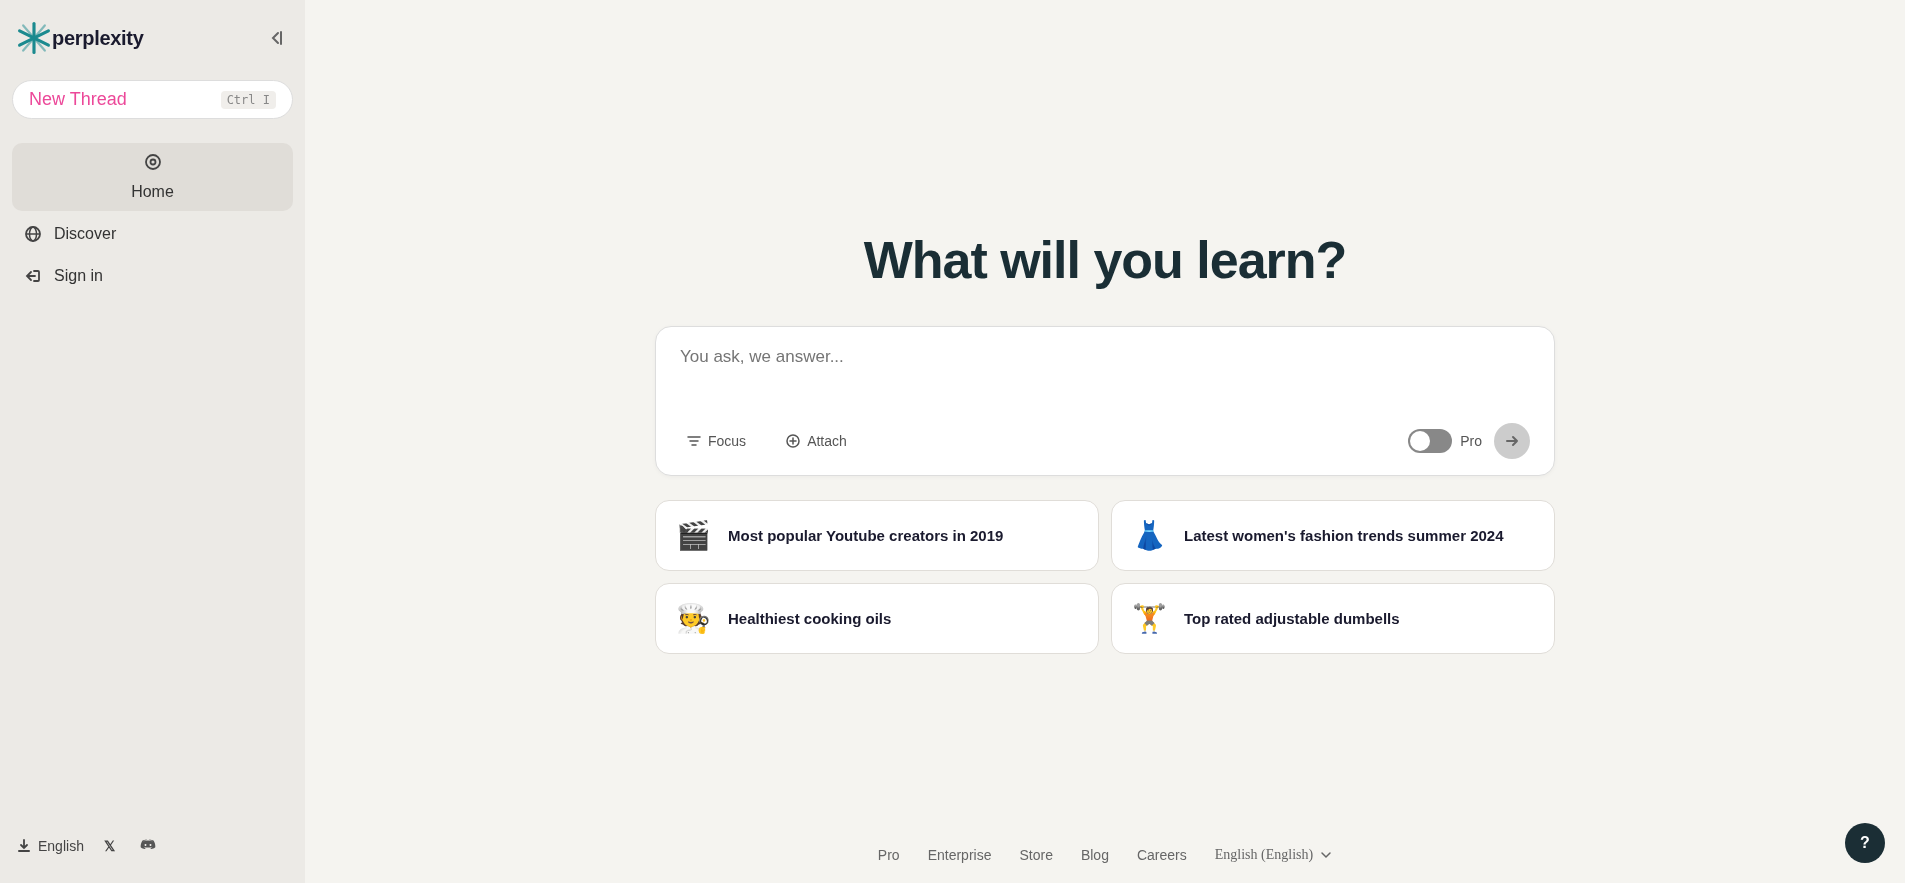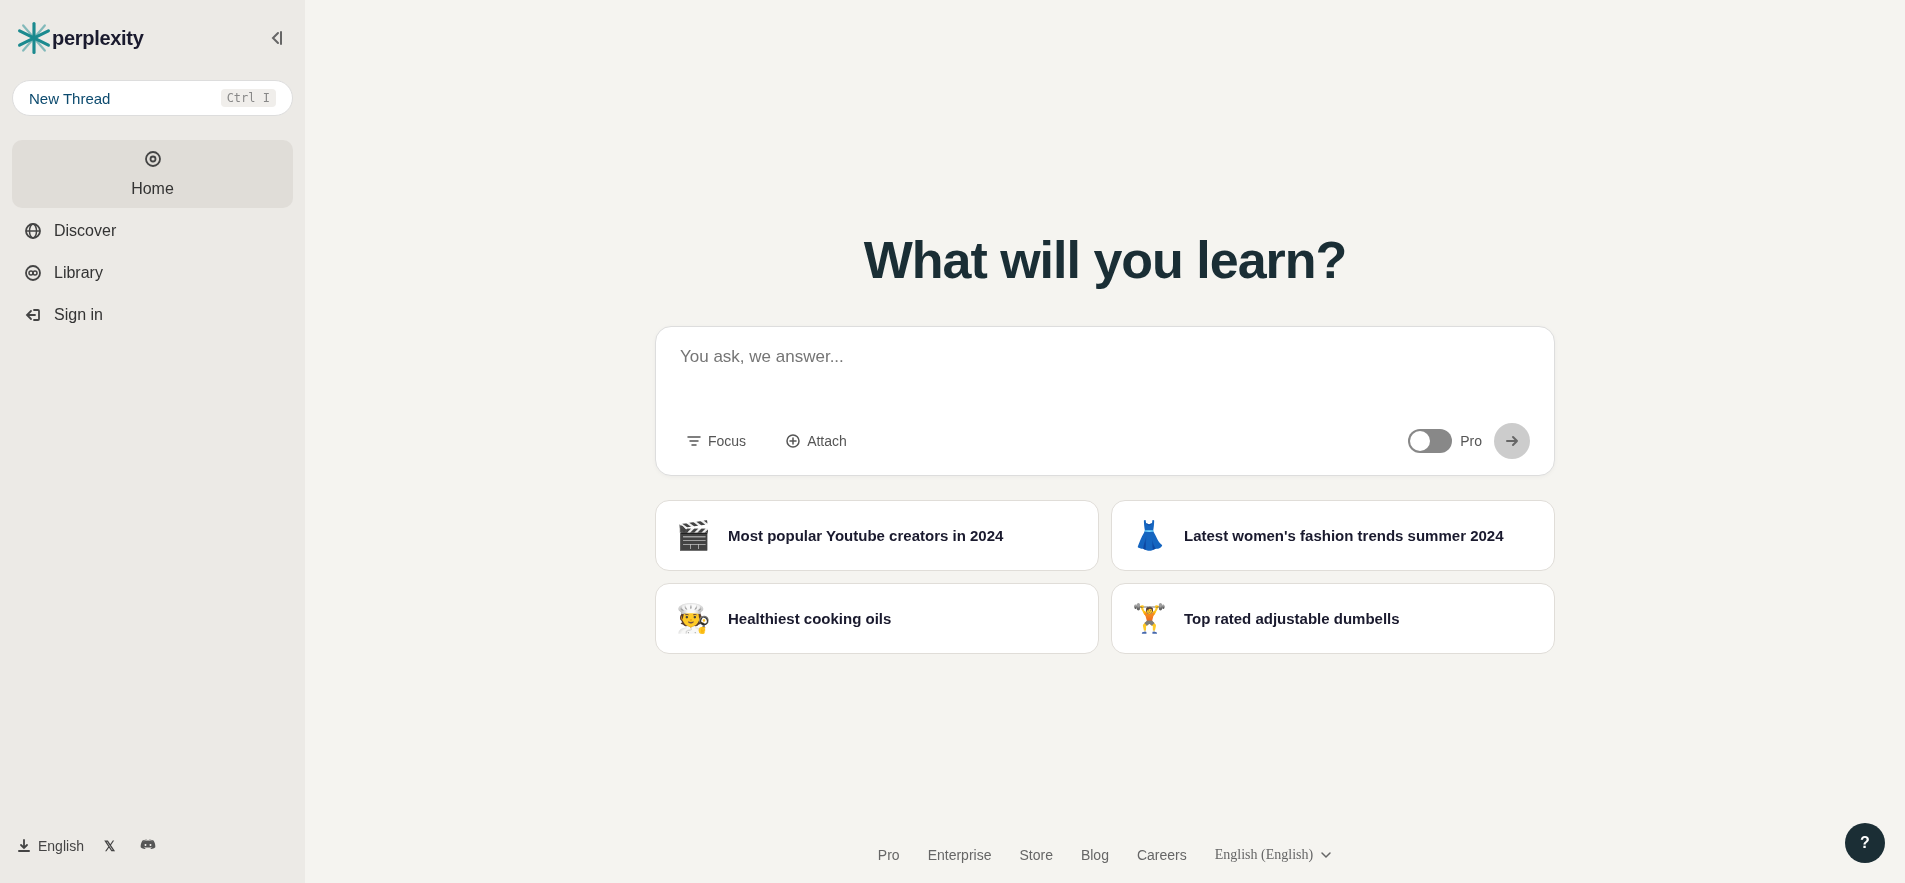--- a/index.html
+++ b/index.html
@@ -67,23 +67,23 @@
       background: #fff;
       border: 1.5px solid #ddd;
       border-radius: 20px;
       padding: 8px 16px;
       cursor: pointer;
       margin-bottom: 24px;
       width: 100%;
     }
 
     #new-thread-label {
-      font-size: 15px;
+      font-size: 18px;
       font-weight: 500;
-      color: #0c4a6e;
+      color: #ec4899;
     }
 
     #new-thread-shortcut {
       font-size: 12px;
       color: #888;
       background: #f0eeeb;
       border-radius: 4px;
       padding: 2px 6px;
       font-family: monospace;
     }
@@ -415,30 +415,20 @@
       <span class="nav-icon">
         <svg width="18" height="18" viewBox="0 0 18 18" fill="none">
           <circle cx="9" cy="9" r="7" stroke="#444" stroke-width="1.8"></circle>
           <ellipse cx="9" cy="9" rx="3.5" ry="7" stroke="#444" stroke-width="1.5"></ellipse>
           <line x1="2" y1="9" x2="16" y2="9" stroke="#444" stroke-width="1.5"></line>
         </svg>
       </span>
       <span>Discover</span>
     </button>
 
-    <button class="nav-item">
-      <span class="nav-icon">
-        <svg width="18" height="18" viewBox="0 0 18 18" fill="none">
-          <circle cx="9" cy="9" r="7" stroke="#444" stroke-width="1.8"></circle>
-          <circle cx="7" cy="9" r="2" stroke="#444" stroke-width="1.5"></circle>
-          <circle cx="11" cy="9" r="2" stroke="#444" stroke-width="1.5"></circle>
-        </svg>
-      </span>
-      <span>Library</span>
-    </button>
 
     <button class="nav-item">
       <span class="nav-icon">
         <svg width="18" height="18" viewBox="0 0 18 18" fill="none">
           <path d="M11 9H3M7 5L3 9L7 13" stroke="#444" stroke-width="1.8" stroke-linecap="round"></path>
           <path d="M10 4h4a1 1 0 0 1 1 1v8a1 1 0 0 1-1 1h-4" stroke="#444" stroke-width="1.8" stroke-linecap="round"></path>
         </svg>
       </span>
       <span>Sign in</span>
     </button>
@@ -500,21 +490,21 @@
             <path d="M3 8H13M9 4L13 8L9 12" stroke="#666" stroke-width="2" stroke-linecap="round" stroke-linejoin="round"></path>
           </svg>
         </button>
       </div>
     </div>
   </div>
 
   <div id="suggestions-grid">
     <div class="suggestion-card">
       <span class="suggestion-emoji">🎬</span>
-      <span class="suggestion-text">Most popular Youtube creators in 2024</span>
+      <span class="suggestion-text">Most popular Youtube creators in 2019</span>
     </div>
     <div class="suggestion-card">
       <span class="suggestion-emoji">👗</span>
       <span class="suggestion-text">Latest women's fashion trends summer 2024</span>
     </div>
     <div class="suggestion-card">
       <span class="suggestion-emoji">🧑‍🍳</span>
       <span class="suggestion-text">Healthiest cooking oils</span>
     </div>
     <div class="suggestion-card">

